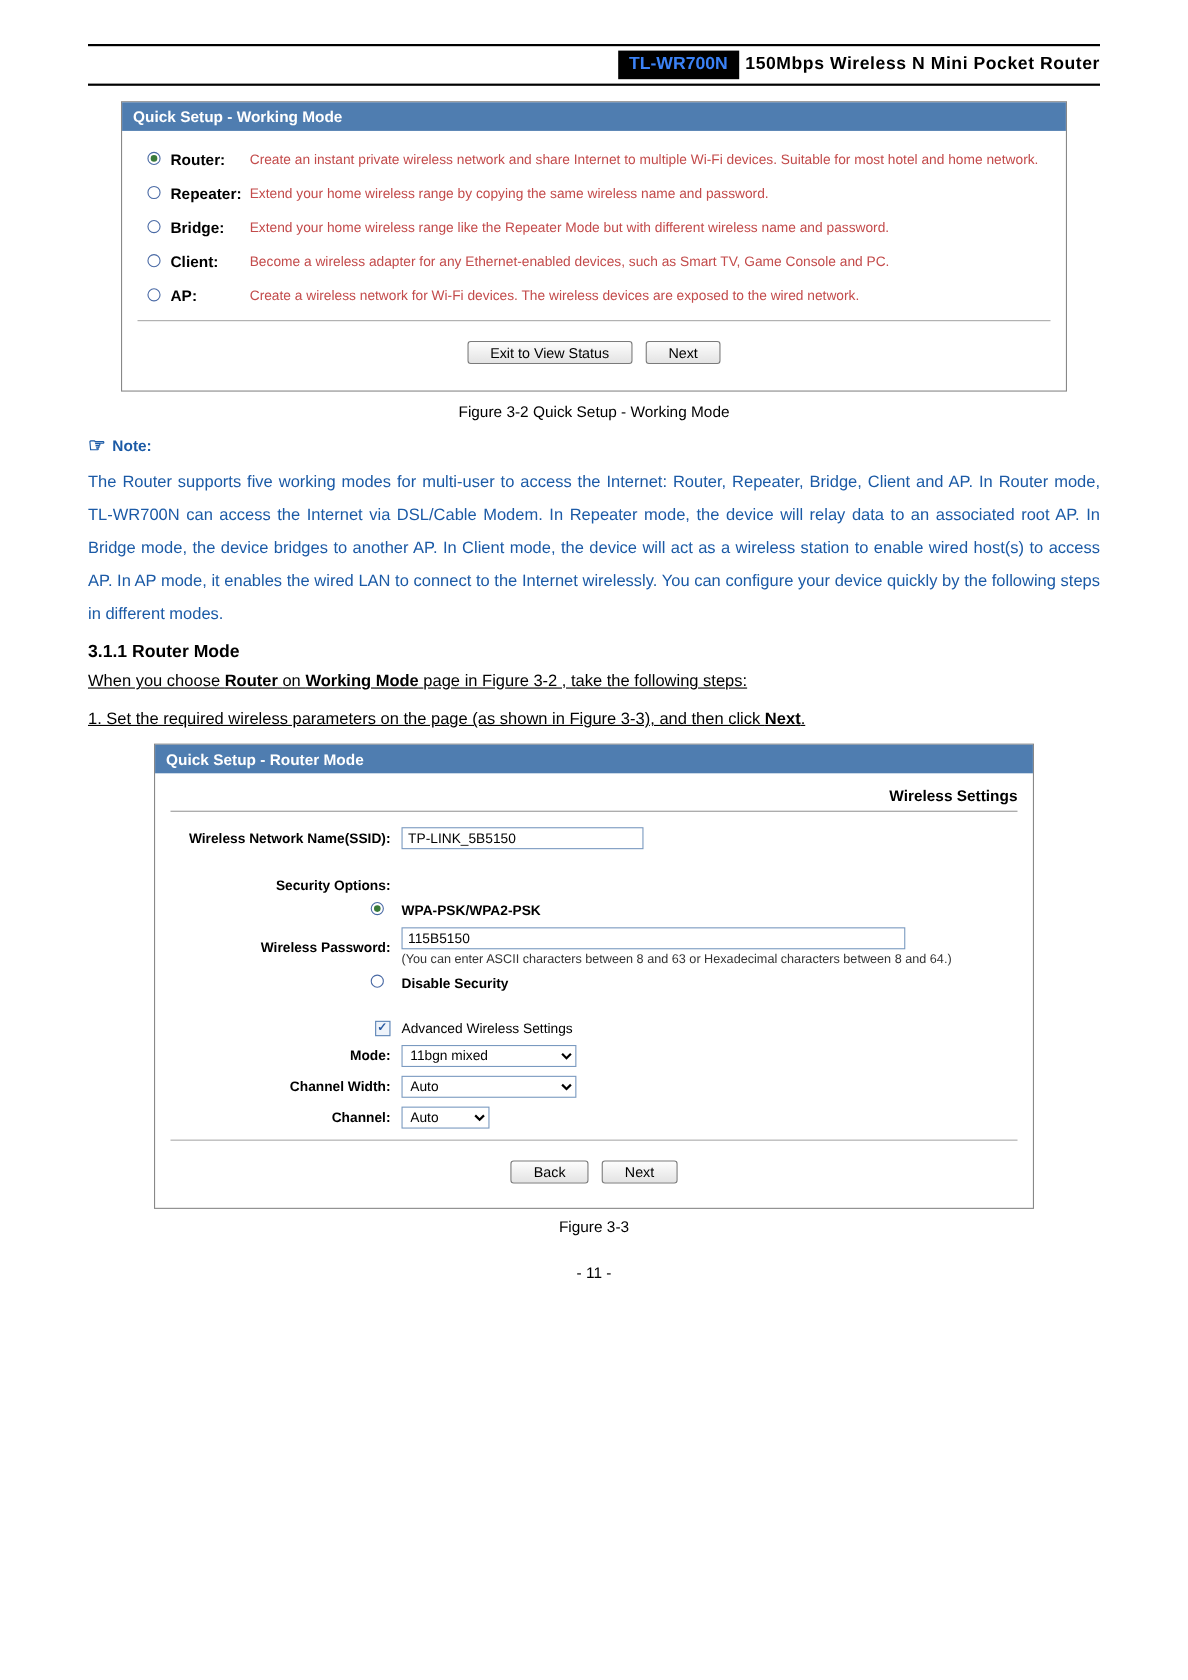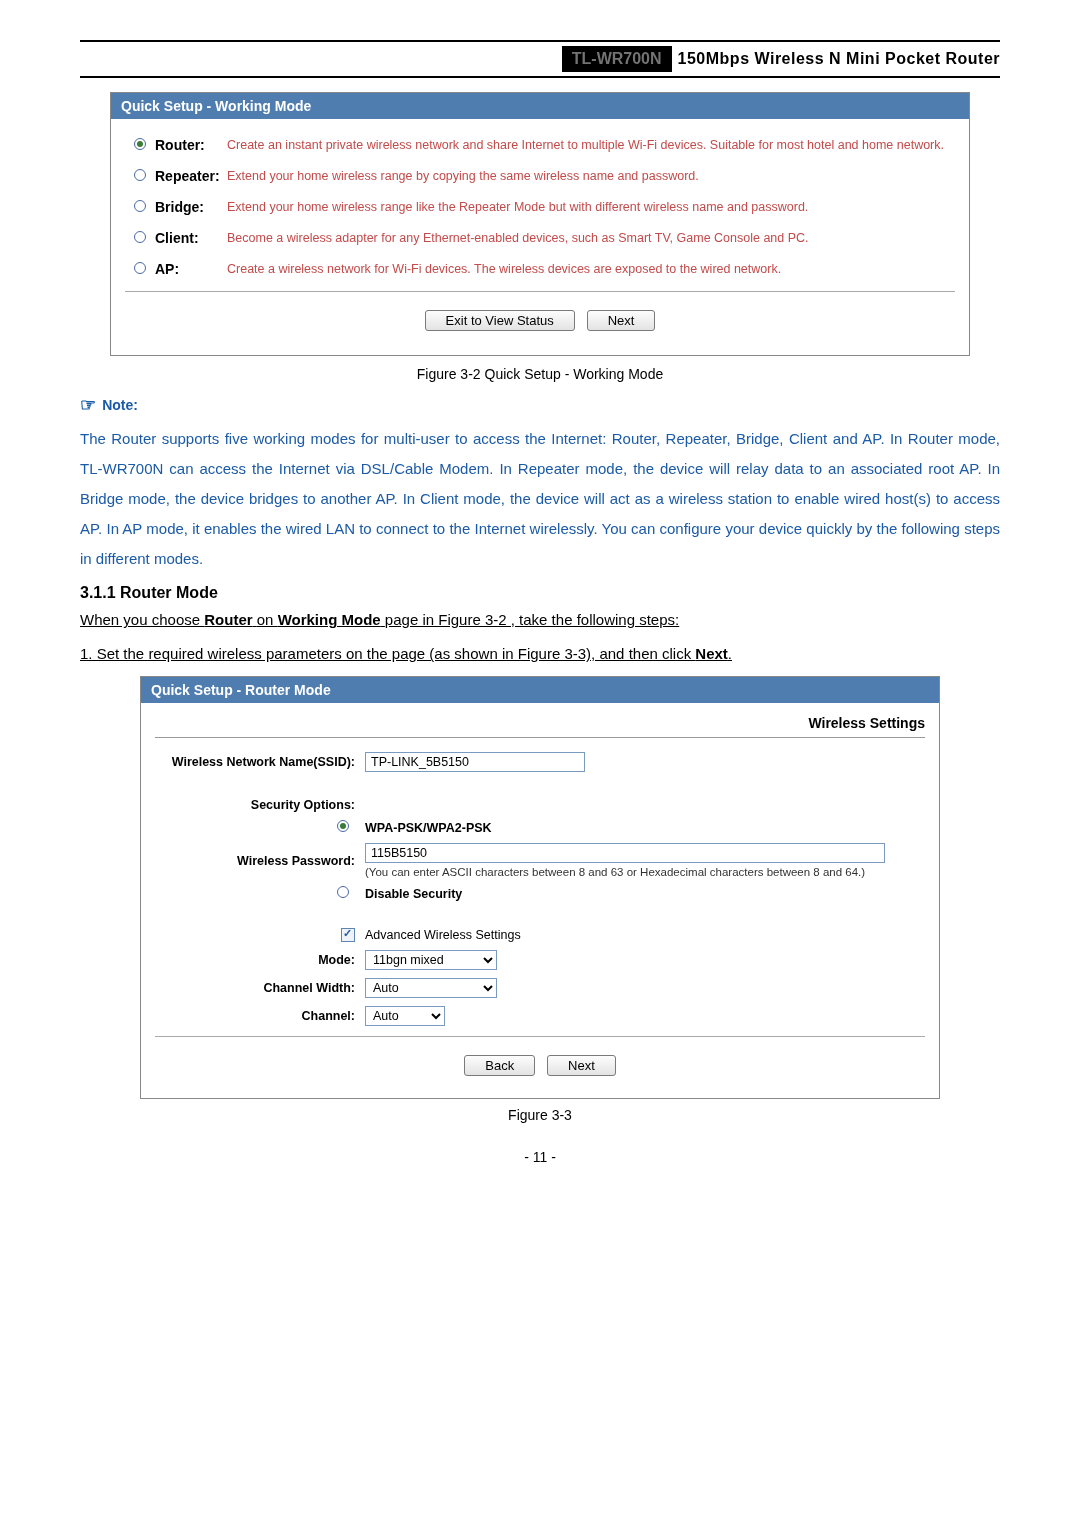--- a/index.html
+++ b/index.html
@@ -7,21 +7,21 @@
     font-family: Arial, Helvetica, sans-serif;
     font-size: 14px;
     color: #000;
     background: #fff;
     width: 1080px;
     margin: 0 auto;
     padding: 40px 80px 30px 80px;
   }
   .topbar { border-top: 2px solid #000; margin-bottom: 4px; }
   .model-line { display: flex; justify-content: flex-end; align-items: center; margin-bottom: 4px; font-weight: bold; }
-  .model-box { background: #000; color: #737373; padding: 4px 10px; font-size: 16px; margin-right: 6px; }
+  .model-box { background: #000; color: #3b82f6; padding: 4px 10px; font-size: 16px; margin-right: 6px; }
   .model-desc { font-size: 16px; letter-spacing: 0.5px; }
   .bottombar { border-top: 2px solid #000; margin-bottom: 14px; }
 
   .panel {
     border: 1px solid #888;
     margin: 0 30px 10px 30px;
     background: #fff;
   }
   .panel-header {
     background: #4f7db0;
@@ -75,22 +75,22 @@
   .router-panel { border: 1px solid #888; margin: 8px 60px 8px 60px; }
   .rp-body { padding: 6px 14px 12px 14px; }
   .rp-subhead { font-weight: bold; padding: 6px 0; border-bottom: 1px solid #999; margin-bottom: 14px; text-align: right; }
 
   .form-row { display: flex; align-items: center; margin: 8px 0; }
   .form-label { width: 210px; text-align: right; padding-right: 10px; font-weight: bold; font-size: 12.5px; }
   .form-value { flex: 1; font-size: 12.5px; }
   input.textin {
     border: 1px solid #7a9ac0; padding: 2px 5px; font-size: 12.5px; width: 220px;
   }
-  input.textin.long { width: 520px; }
-  select.sel { border: 1px solid #7a9ac0; padding: 1px 3px; font-size: 12.5px; width: 132px; background:#fff; }
+  input.textin.long { width: 458px; }
+  select.sel { border: 1px solid #7a9ac0; padding: 1px 3px; font-size: 12.5px; width: 159px; background:#fff; }
   select.sel.short { width: 80px; }
   .helptxt { font-size: 11.5px; color: #333; margin-top: 3px; }
   .radio2 { margin-right: 6px; }
   .chk {
     display:inline-block; width:14px; height:14px; border:1px solid #5c84b5; background:#eef3fa;
     position:relative; vertical-align:middle;
   }
   .chk::after { content:"✓"; position:absolute; font-size:11px; left:1px; top:-2px; color:#2a5aa0; }
 
   .divider { border-top: 1px solid #aaa; margin: 10px 0; }

